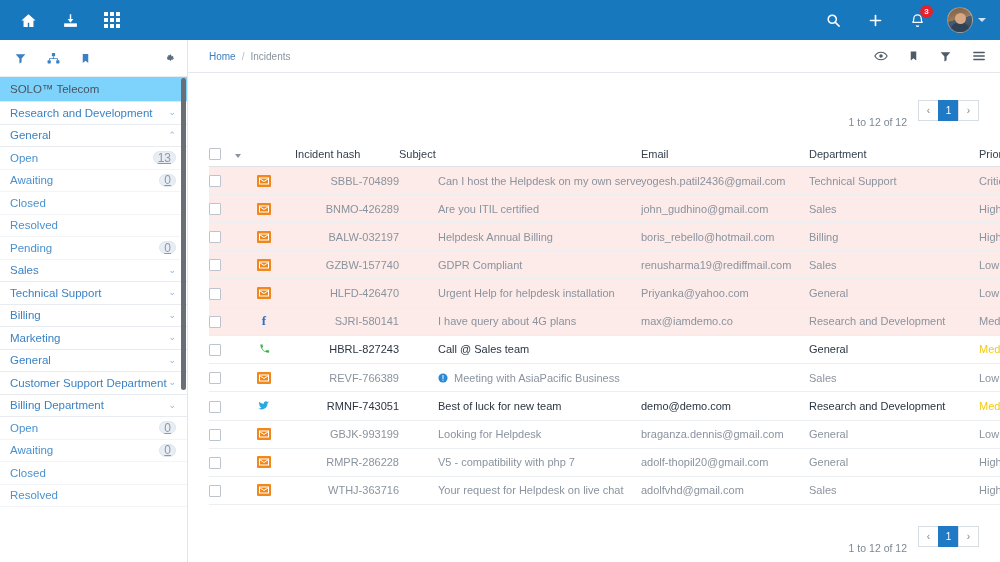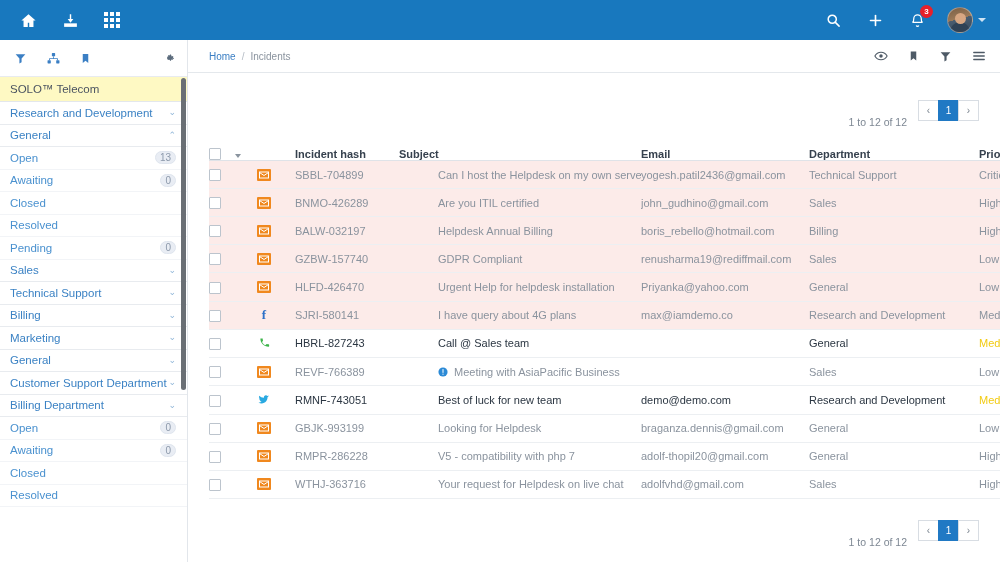--- a/index.html
+++ b/index.html
@@ -60,36 +60,36 @@
   .sb-tools {
     height: 37px; display: flex; align-items: center;
     padding: 0 12px 0 14px; border-bottom: 1px solid #e8ebef;
     justify-content: space-between;
   }
   .sb-tools-left { display: flex; align-items: center; gap: 20px; }
   .sb-ic { color: #3b7fc4; cursor: pointer; display: flex; }
   .sb-ic.dark { color: #5b6b7c; }
   .sb-group-title {
     height: 25px; display: flex; align-items: center; padding-left: 10px;
-    background: #fef9c3; color: #4a5360; font-size: 11.5px;
+    background: #7dd3fc; color: #4a5360; font-size: 11.5px;
     border-bottom: 1px solid #e3e7ec;
   }
   .sb-row {
     height: 22.5px; display: flex; align-items: center; justify-content: space-between;
     padding: 0 11px 0 10px; font-size: 11.5px; color: #3b82c4;
     cursor: pointer; border-bottom: 1px solid #f2f4f7; background: #fff;
   }
   .sb-row.sub { color: #4a91cf; gap: 6px; }
   .sb-row.expandable { border-bottom: 1px solid #e8ebef; }
   .sb-chev { color: #8fb6d8; font-size: 9px; line-height: 1; }
   .sb-count {
     min-width: 15px; height: 13px; border-radius: 7px;
-    background: #e9edf4; color: #8c99ab; font-size: 10px;
+    background: #e9edf4; color: #8c99ab; font-size: 12px;
     display: flex; align-items: center; justify-content: center;
-    padding: 0 4px; border: 1px solid #dfe5ee;
+    padding: 0 4px; border: 1px solid #dfe5ee; text-decoration: underline;
   }
   .sb-scroll {
     position: absolute; right: 1px; top: 38px; width: 5px; height: 312px;
     background: #6a6f75; border-radius: 3px;
   }
 
   
   .main { flex: 1; min-width: 0; display: flex; flex-direction: column; background: #fff; }
   .crumbbar {
     height: 33px; flex: 0 0 33px; border-bottom: 1px solid #e4e8ec;
@@ -114,33 +114,33 @@
   .pg {
     min-width: 21px; height: 21px; border: 1px solid #d8dde3; margin-left: -1px;
     display: flex; align-items: center; justify-content: center;
     font-size: 10px; color: #7a8golf; color: #7a848f; background: #fff; cursor: pointer;
   }
   .pg.active { background: #2079c4; border-color: #2079c4; color: #fff; }
 
   
   table.grid { width: 100%; border-collapse: collapse; table-layout: fixed; }
   table.grid th {
-    text-align: left; font-size: 11px; color: #36414e; font-weight: bold;
-    padding: 7px 0 0 0; border-bottom: 1px solid #dfe3e8; background: #fff;
+    text-align: left; font-size: 11px; color: #36414e; font-weight: normal;
+    padding: 7px 0 6px 0; border-bottom: 1px solid #dfe3e8; background: #fff;
   }
   table.grid td {
     font-size: 11px; color: #8a939e; padding: 7px 0; border-bottom: 1px solid #eceff2;
     white-space: nowrap; overflow: hidden; text-overflow: ellipsis;
   }
   tr.flagged td { background: #fcebe9; }
   tr.unread td { color: #2b3642; font-weight: normal; }
   .c-check { width: 26px; }
   .c-caret { width: 22px; }
   .c-chan { width: 38px; }
-  .c-hash { width: 104px; }
+  .c-hash { width: 104px; text-align: right; }
   .c-subj { width: 242px; }
   .c-email { width: 168px; }
   .c-dept { width: 170px; }
   .c-prio { width: 62px; }
   .cb {
     width: 12px; height: 12px; border: 1px solid #bcc4cd; border-radius: 1px;
     background: #fff; display: inline-block; cursor: pointer; vertical-align: middle;
   }
   .sort-caret { width: 0; height: 0; border-left: 3.5px solid transparent; border-right: 3.5px solid transparent; border-top: 4px solid #8a949f; display: inline-block; cursor: pointer; }
   .chan {

